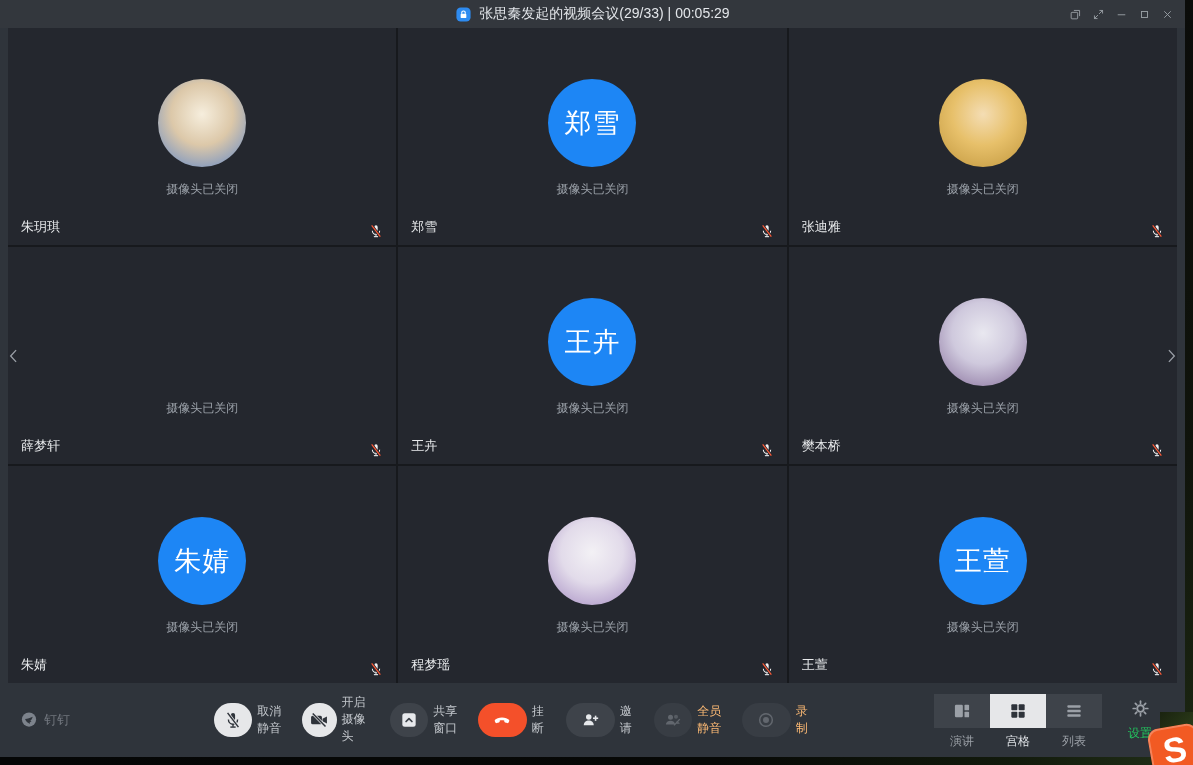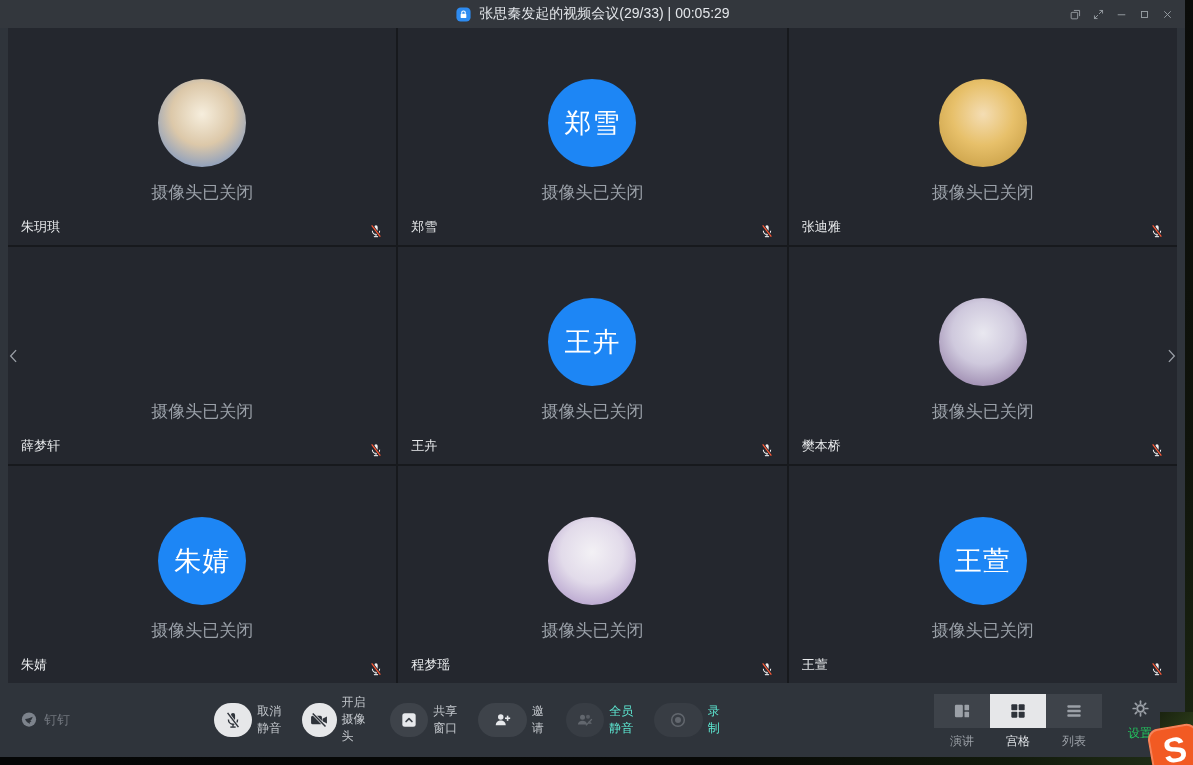--- a/index.html
+++ b/index.html
@@ -20,21 +20,21 @@
 
   
   .stage{position:absolute;top:28px;left:0;right:0;bottom:73px;}
   .grid{position:absolute;left:8px;right:8px;top:0;bottom:1px;display:grid;
     grid-template-columns:repeat(3,1fr);grid-template-rows:repeat(3,1fr);gap:2px;background:#17191d;}
   .tile{position:relative;background:#24272e;overflow:hidden;}
   .avatar{position:absolute;top:51px;left:50%;transform:translateX(-50%);
     width:88px;height:88px;border-radius:50%;}
   .avatar.initials{display:flex;align-items:center;justify-content:center;
     font-size:27px;font-weight:500;letter-spacing:1px;}
-  .cam-status{position:absolute;top:153px;left:0;right:0;text-align:center;color:#9aa0a8;font-size:17px;}
+  .cam-status{position:absolute;top:153px;left:0;right:0;text-align:center;color:#9aa0a8;font-size:12px;}
   .p-name{position:absolute;left:13px;bottom:9px;color:#e8eaec;font-size:13px;}
   .tile-mic{position:absolute;right:12px;bottom:6px;width:16px;height:16px;}
   .tile-mic svg{width:16px;height:16px;}
 
   .page-btn{position:absolute;top:50%;transform:translateY(-50%);color:#999ea6;width:20px;height:28px;cursor:pointer;}
   .page-btn svg{width:20px;height:28px;}
   .page-prev{left:4px;}
   .page-next{right:4px;}
 
   .toast{position:absolute;right:17px;top:590px;height:38px;background:rgba(5,5,5,.92);
@@ -50,21 +50,21 @@
   .tb-buttons{position:absolute;left:214px;top:10px;display:flex;gap:16px;}
   .tb-item{width:72px;display:flex;align-items:center;gap:5px;cursor:pointer;}
   .pill{width:64px;height:34px;border-radius:17px;display:flex;align-items:center;justify-content:center;}
   .pill svg{width:20px;height:20px;}
   .pill.light{background:#e6e7e9;color:#2e333a;}
   .pill.dark{background:#3e434a;color:#e7e9ec;}
   .pill.danger{background:#f4502a;color:#ffffff;}
   .pill.disabled{background:#383d44;color:#62676e;}
   .tb-label{font-size:12px;color:#c3c7cc;}
   .tb-item.disabled{cursor:default;}
-  .tb-item.disabled .tb-label{color:#5eead4;}
+  .tb-item.disabled .tb-label{color:#fdba74;}
 
   .tb-right{position:absolute;right:25px;top:10px;display:flex;gap:18px;}
   .view-group{display:flex;flex-direction:column;gap:5px;}
   .segments{display:flex;}
   .segment{width:56px;height:34px;display:flex;align-items:center;justify-content:center;
     background:#3e434a;color:#9ba0a7;cursor:pointer;}
   .segment.selected{background:#e6e7e9;color:#2e333a;}
   .segment svg{width:20px;height:20px;}
   .seg-labels{display:flex;}
   .seg-label{width:56px;text-align:center;font-size:12px;color:#9ba0a7;}
@@ -327,20 +327,30 @@
       <span class="tb-icon" style="display:inline-flex">
                 <svg viewBox="0 0 24 24">
                   <rect x="4" y="4" width="16" height="16" rx="3" fill="currentColor"></rect>
                   <path d="M8.5 13.8 12 10.3l3.5 3.5" fill="none" stroke="#3e434a" stroke-width="2.1" stroke-linecap="round" stroke-linejoin="round"></path>
                 </svg>
               </span>
     </div>
     <div class="tb-label">共享窗口</div>
   </div>
 
+  <div class="tb-item">
+    <div class="pill danger">
+      <span class="tb-icon" style="display:inline-flex">
+                <svg viewBox="0 0 24 24" fill="currentColor">
+                  <path d="M12 9c-3.8 0-6.9 1.3-8.3 2.8-.5.5-.6 1.2-.3 1.8l.7 1.4c.3.6 1 .9 1.6.7l2.6-.8c.6-.2 1-.7 1-1.3v-1c1.7-.5 3.7-.5 5.4 0v1c0 .6.4 1.1 1 1.3l2.6.8c.6.2 1.3-.1 1.6-.7l.7-1.4c.3-.6.2-1.3-.3-1.8C18.9 10.3 15.8 9 12 9z"></path>
+                </svg>
+              </span>
+    </div>
+    <div class="tb-label">挂断</div>
+  </div>
 
   <div class="tb-item">
     <div class="pill dark">
       <span class="tb-icon" style="display:inline-flex">
                 <svg viewBox="0 0 24 24" fill="currentColor">
                   <circle cx="10.5" cy="8.5" r="3.3"></circle>
                   <path d="M4.5 18.2c0-3.4 2.7-5.6 6-5.6s6 2.2 6 5.6z"></path>
                   <line x1="18.7" y1="6.8" x2="18.7" y2="13" stroke="currentColor" stroke-width="1.9"></line>
                   <line x1="15.6" y1="9.9" x2="21.8" y2="9.9" stroke="currentColor" stroke-width="1.9"></line>
                 </svg>

